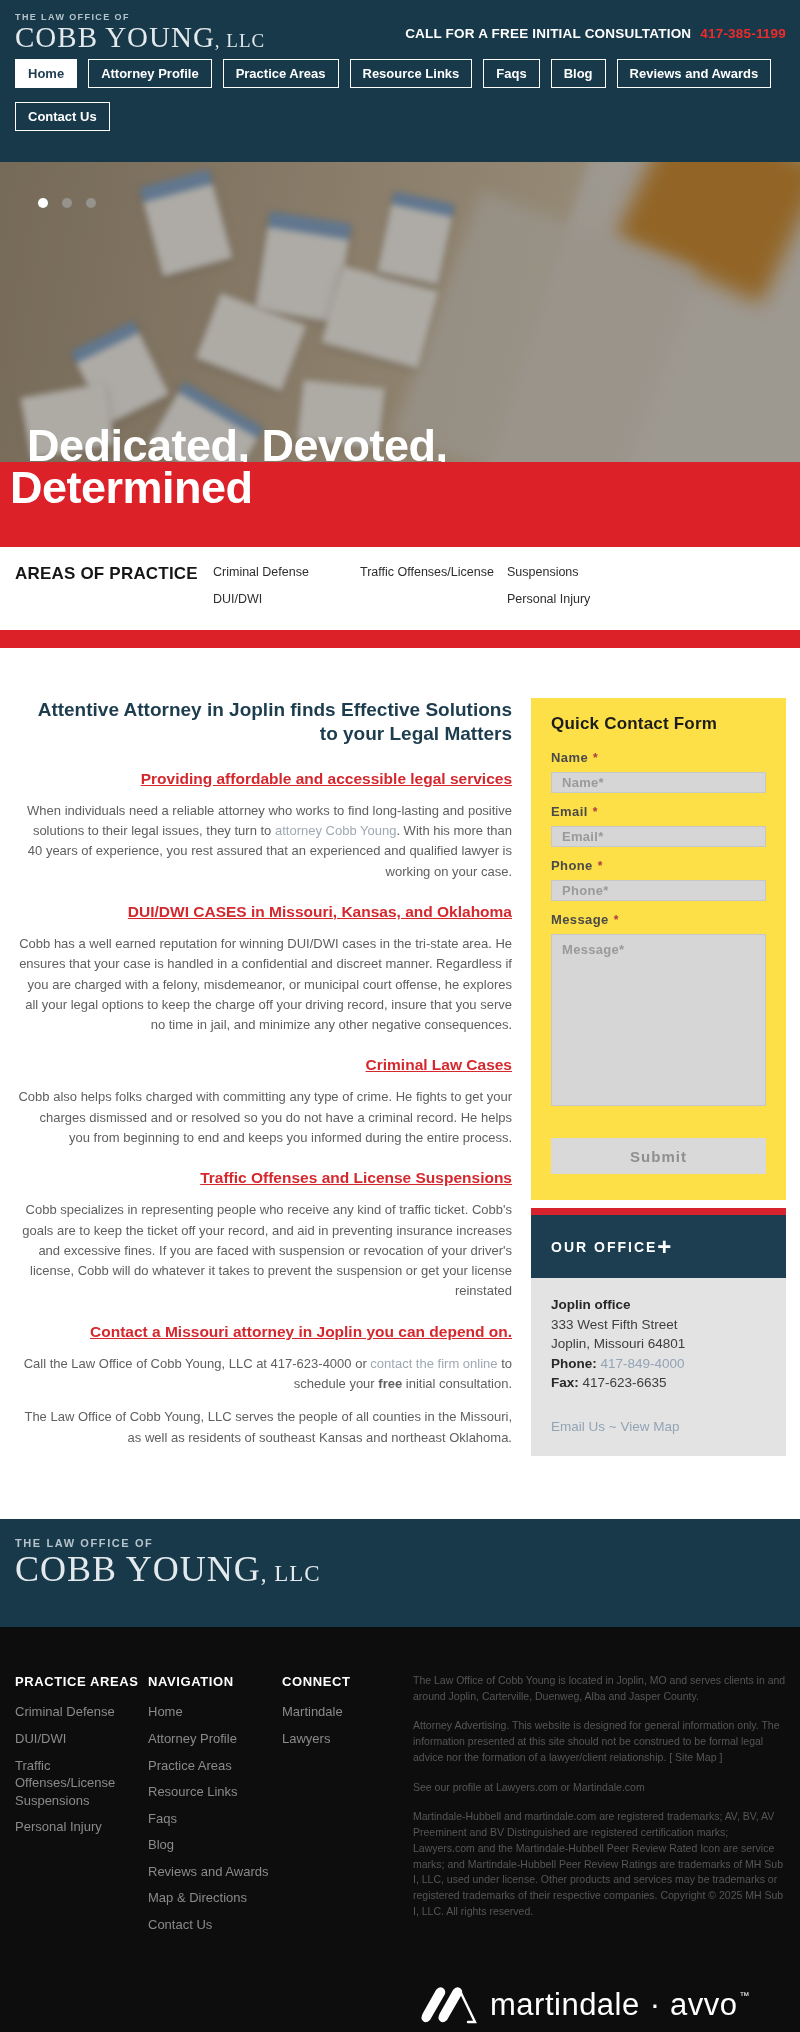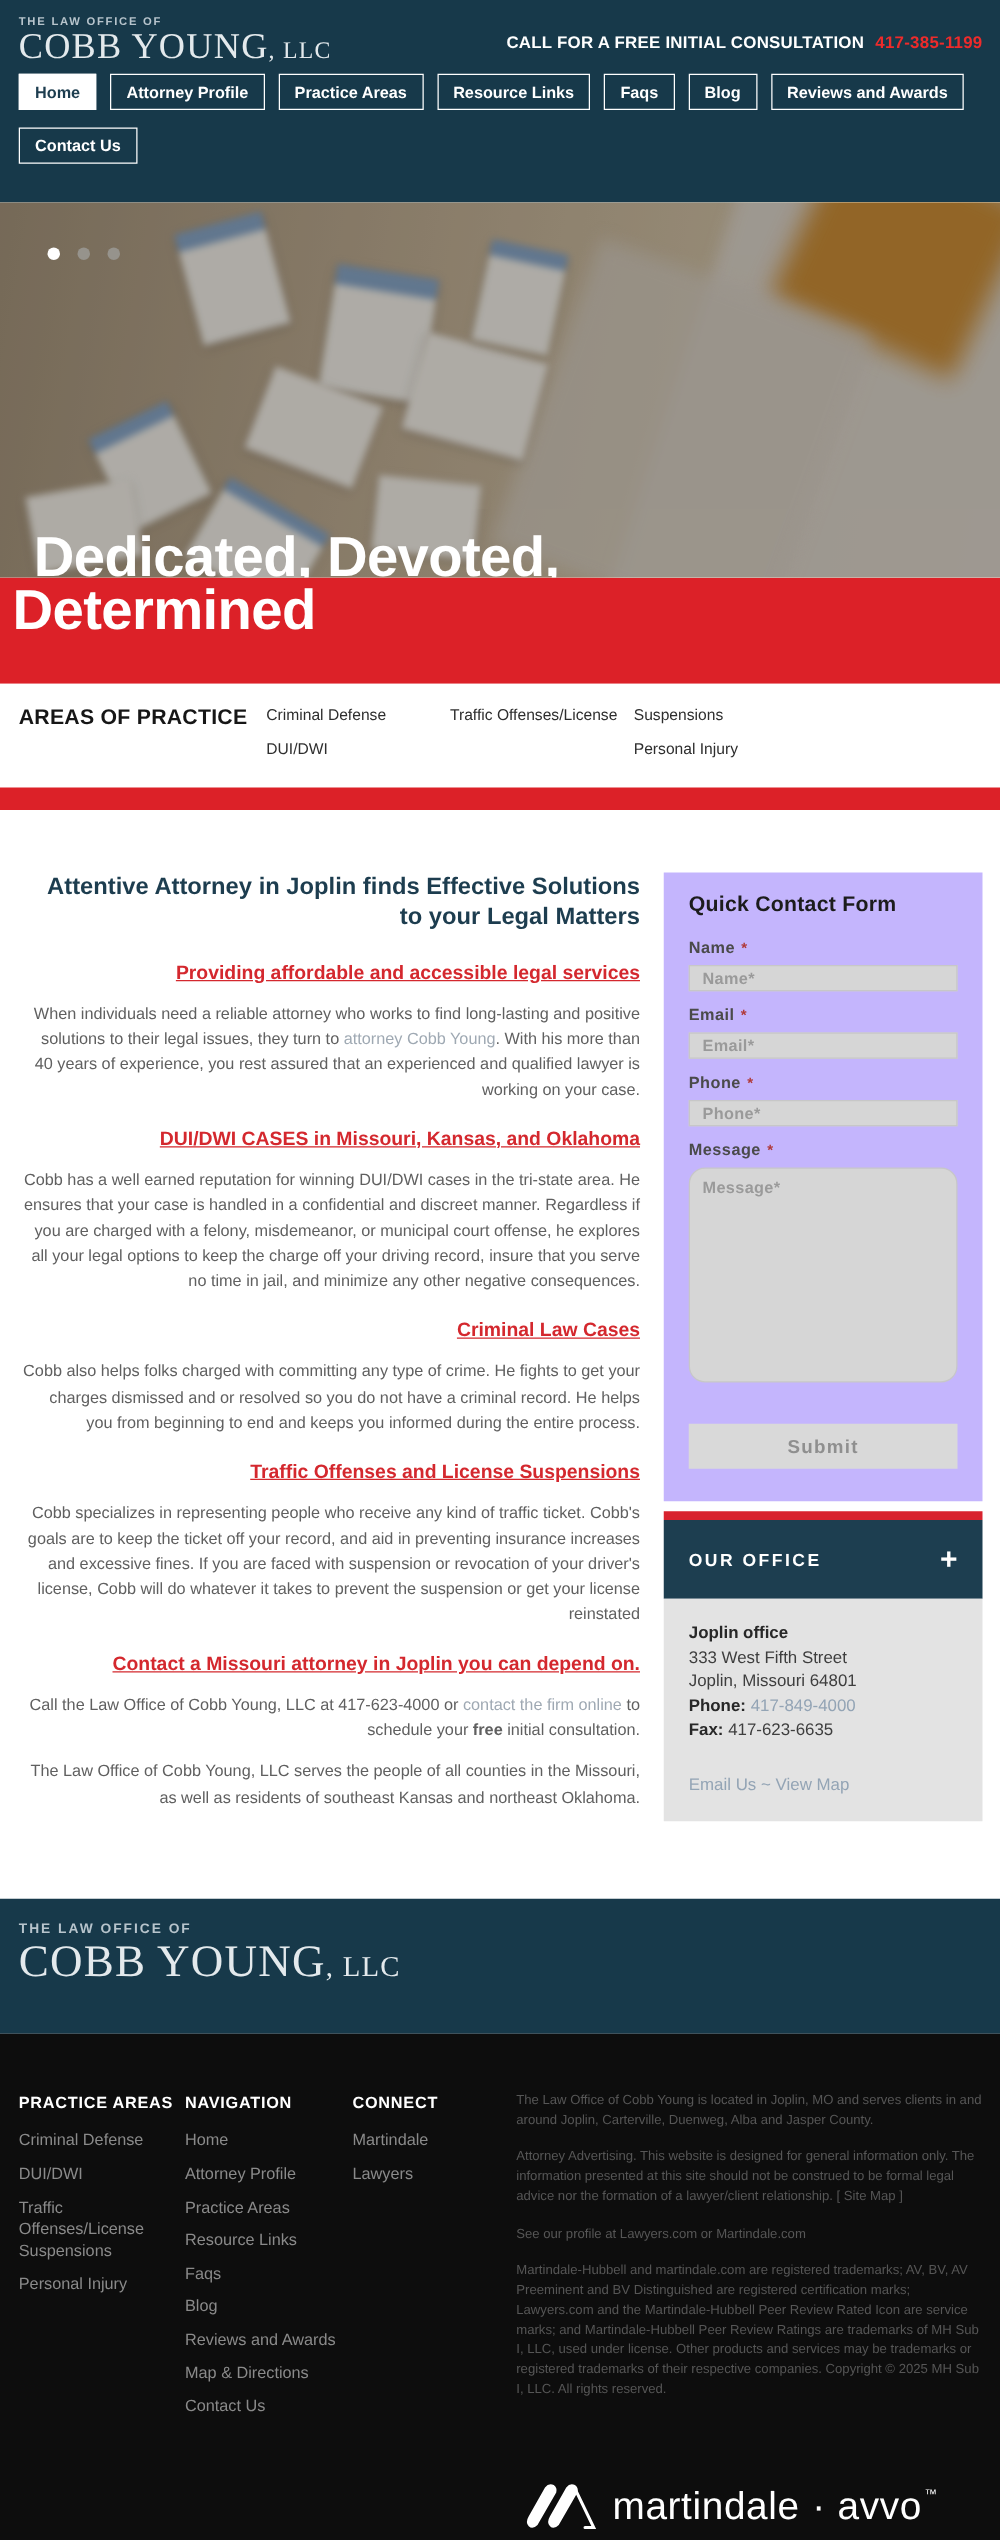--- a/index.html
+++ b/index.html
@@ -46,34 +46,34 @@
   
   .main-wrap { display:flex; padding:50px 14px 58px 15px; background:#ffffff; }
   .content-col { width:497px; margin-right:19px;text-align:right; }
   .content-col h2 { font-size:19px; font-weight:bold; color:#1d3d4f; line-height:1.28; margin-bottom:22px; }
   .content-col h3 { font-size:15.5px; font-weight:bold; color:#d4282e; margin:20px 0 12px; line-height:1.3;text-decoration:underline; }
   .content-col p { font-size:13px; color:#606060; line-height:1.56; margin-bottom:13px; }
   .gray-link { color:#9fa9b3; text-decoration:none; cursor:pointer; }
 
   
   .sidebar-col { width:255px; }
-  .form-box { background:#c4b5fd; padding:16px 20px 26px; }
+  .form-box { background:#fde047; padding:16px 20px 26px; }
   .form-box h3 { font-size:17px; font-weight:bold; color:#1c1c1c; margin-bottom:16px; letter-spacing:.2px; }
   .field-label { display:block; font-size:13px; font-weight:bold; color:#4a4a4a; letter-spacing:.4px; margin:11px 0 7px; }
   .req { color:#b03a3a; margin-left:5px; font-size:12px; }
   .form-box input, .form-box textarea { width:100%; background:#d6d6d6; border:1px solid #c7c7c7;
       font-family:inherit; font-size:13px; color:#555; padding:7px 10px; }
   .form-box input { height:21px; }
-  .form-box textarea { height:172px; resize:none;border-radius:13px; }
+  .form-box textarea { height:172px; resize:none; }
   .form-box input::placeholder, .form-box textarea::placeholder { color:#9a9a9a; font-weight:bold; letter-spacing:.3px; }
   .submit-btn { display:block; width:100%; margin-top:28px; height:36px; background:#d9d9d9; border:none;
       color:#8f8f8f; font-weight:bold; font-size:15px; letter-spacing:1px; font-family:inherit; cursor:pointer; }
 
   .office-red-bar { height:7px; background:#d8232e; margin-top:8px; }
-  .office-header { height:63px; background:#1d3e50; display:flex; align-items:center; justify-content:space-between; padding:0 20px; }
+  .office-header { height:63px; background:#1d3e50; display:flex; align-items:center; padding:0 20px; }
   .office-header .title { color:#ffffff; font-size:14px; font-weight:bold; letter-spacing:2px; }
   .plus-icon { color:#ffffff; font-size:24px; font-weight:bold; line-height:1; cursor:pointer; }
   .office-box { background:#e3e3e3; padding:17px 20px 20px; font-size:13.5px; color:#3e3e3e; line-height:1.45; }
   .office-box .office-name { font-weight:bold; color:#282828; }
   .office-box .b { font-weight:bold; color:#282828; }
   .office-links { margin-top:24px; color:#93a4b5; }
   .office-links a { color:#93a4b5; text-decoration:none; cursor:pointer; }
 
   
   .footer-brand-band { height:108px; background:#17394a; padding:18px 0 0 15px; }

